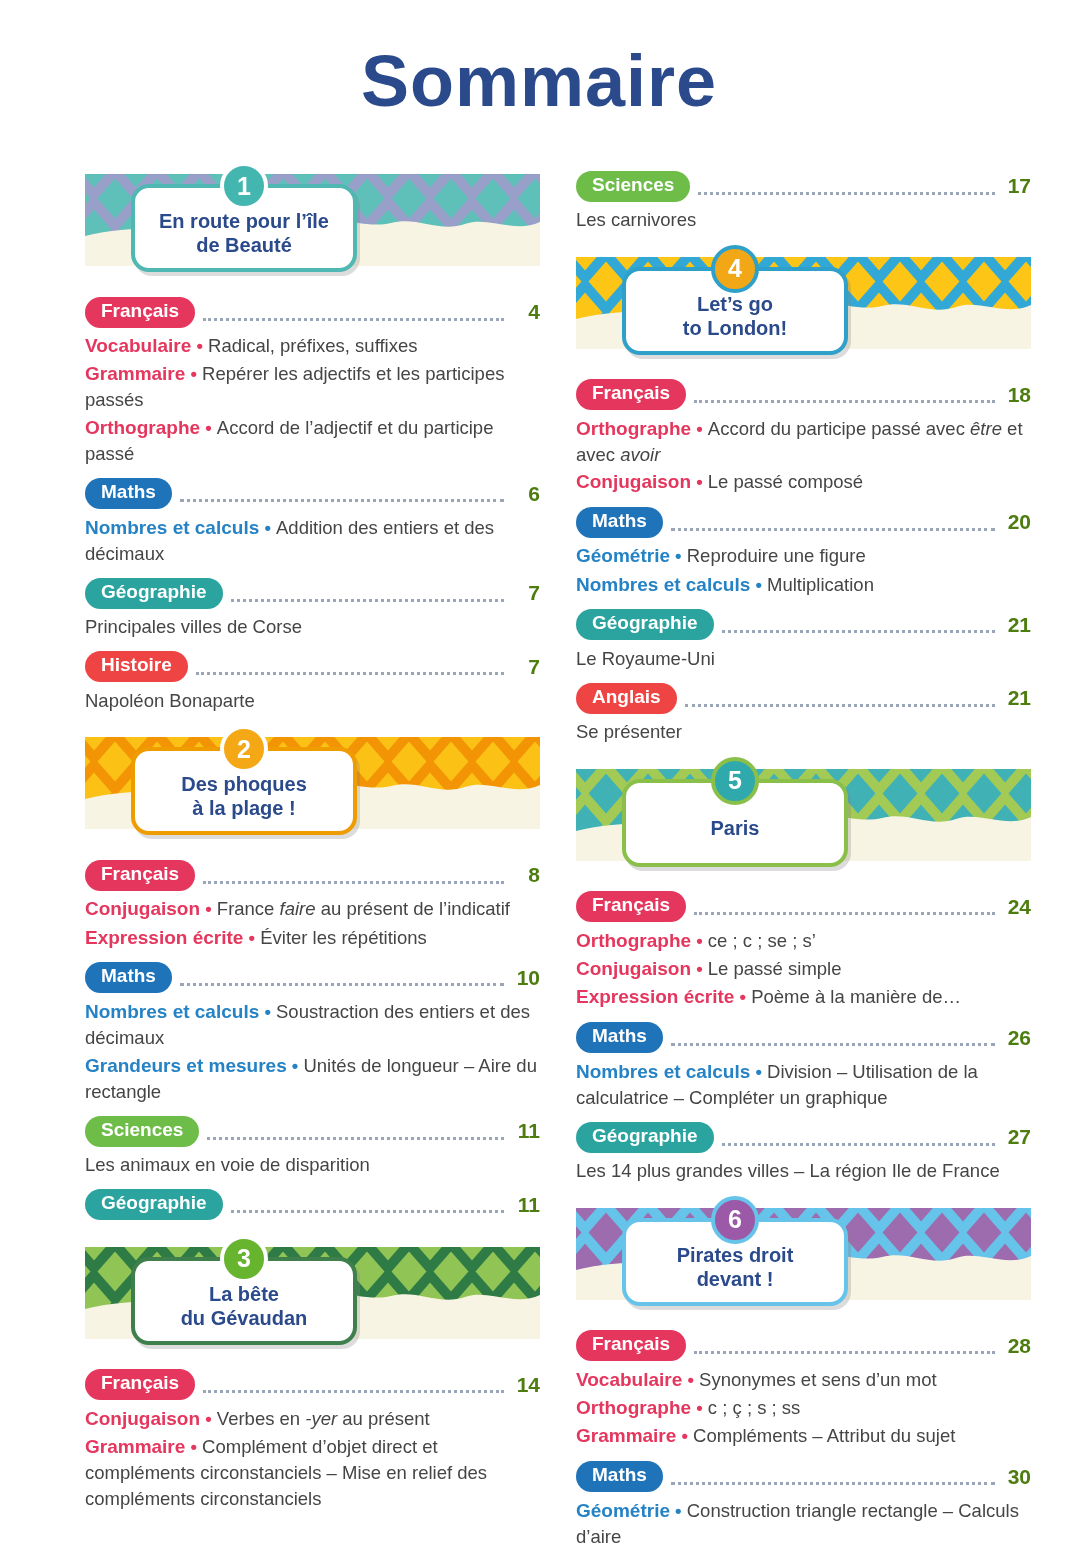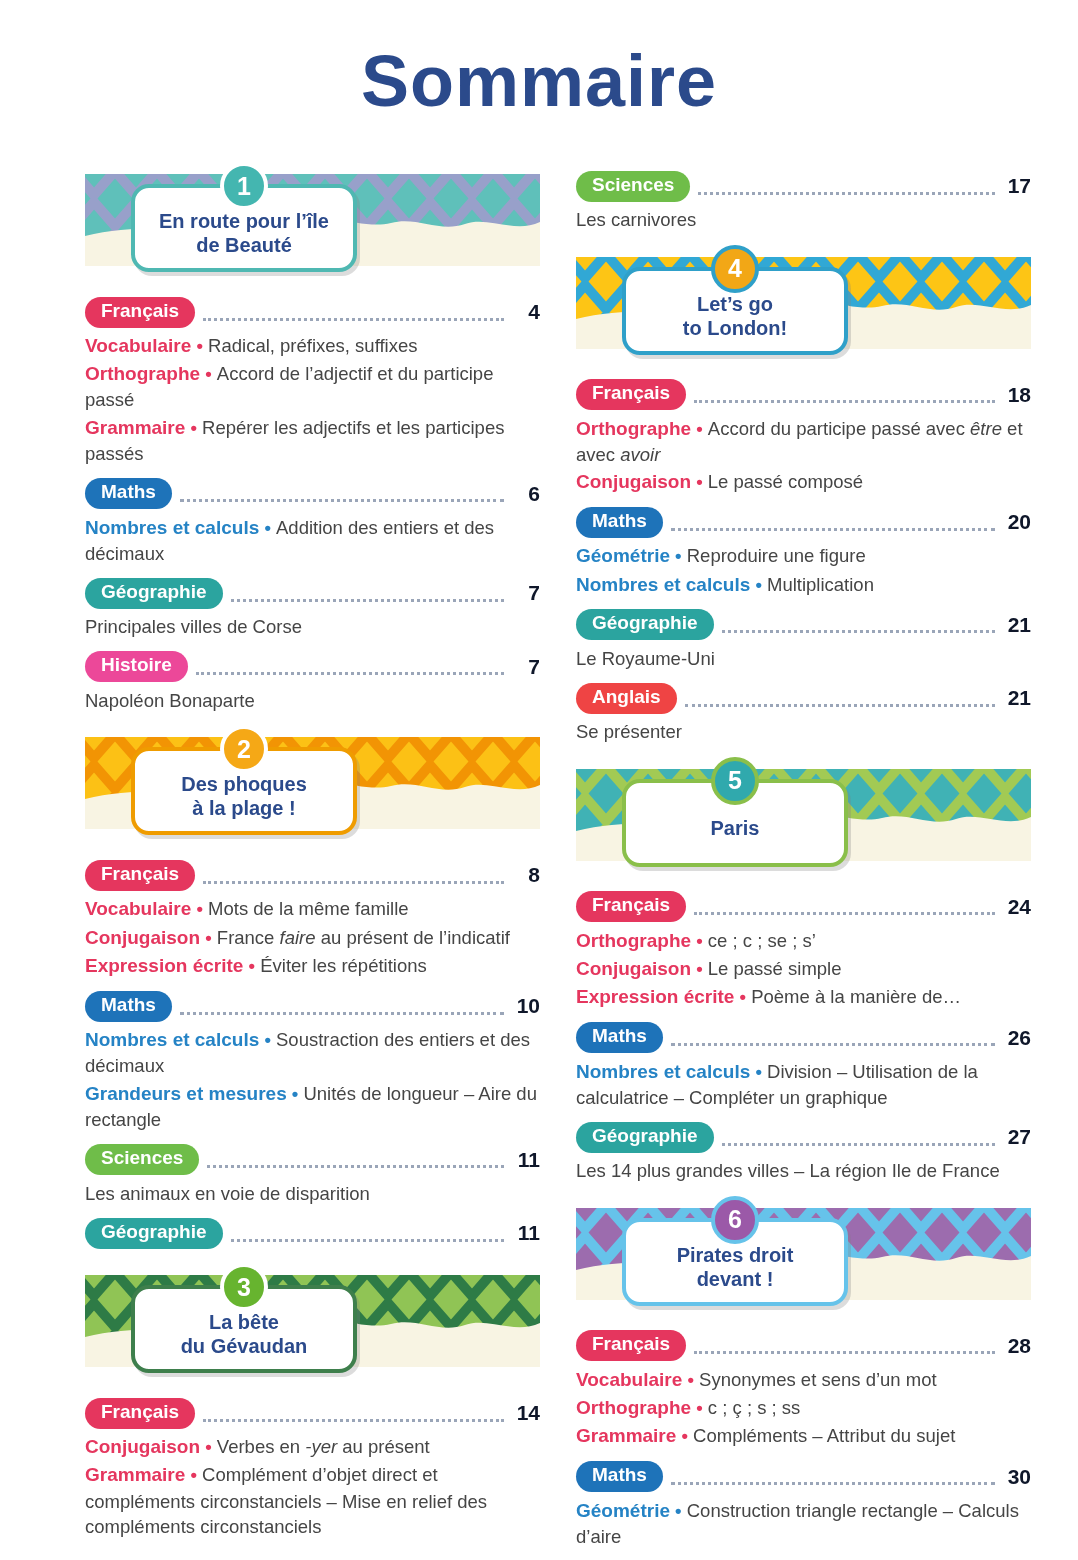--- a/index.html
+++ b/index.html
@@ -46,21 +46,21 @@
   .ehead { display:flex; align-items:center; height:36px; margin-bottom:3px; }
   .pill {
     color:#fff; font-weight:bold; font-size:19px;
     padding:3px 16px 6px; border-radius:17px; white-space:nowrap;
   }
   .leader {
     flex:1; height:0; border-bottom:3px dotted #9aa5b8;
     margin:0 8px; position:relative; top:7px;
   }
   .pgnum {
-    color:#0f172a; font-weight:bold; font-size:21px;
+    color:#4d7c0f; font-weight:bold; font-size:21px;
     min-width:28px; text-align:right;
   }
   .topic { margin:2px 0; font-size:18.5px; color:#454545; line-height:1.38; }
   .tlabel { font-weight:bold; font-size:19px;text-align:right; }
   .tbullet { font-weight:bold; }
   .topic em { font-style:italic; }
 </style>
 </head>
 <body>
 
@@ -87,42 +87,42 @@
           </div>
         </div>
       </div>
       <div class="entry">
         <div class="ehead">
           <span class="pill" style="background: rgb(229, 54, 94);">Français</span>
           <span class="leader"></span>
           <span class="pgnum">4</span>
         </div>
         <p class="topic"><span class="tlabel" style="color: rgb(229, 54, 94);">Vocabulaire</span><span class="tbullet" style="color: rgb(229, 54, 94);"> • </span><span>Radical, préfixes, suffixes</span></p>
+        <p class="topic"><span class="tlabel" style="color: rgb(229, 54, 94);">Grammaire</span><span class="tbullet" style="color: rgb(229, 54, 94);"> • </span><span>Repérer les adjectifs et les participes passés</span></p>
         <p class="topic"><span class="tlabel" style="color: rgb(229, 54, 94);">Orthographe</span><span class="tbullet" style="color: rgb(229, 54, 94);"> • </span><span>Accord de l’adjectif et du participe passé</span></p>
-        <p class="topic"><span class="tlabel" style="color: rgb(229, 54, 94);">Grammaire</span><span class="tbullet" style="color: rgb(229, 54, 94);"> • </span><span>Repérer les adjectifs et les participes passés</span></p>
       </div>
       <div class="entry">
         <div class="ehead">
           <span class="pill" style="background: rgb(30, 115, 185);">Maths</span>
           <span class="leader"></span>
           <span class="pgnum">6</span>
         </div>
         <p class="topic"><span class="tlabel" style="color: rgb(37, 131, 197);">Nombres et calculs</span><span class="tbullet" style="color: rgb(37, 131, 197);"> • </span><span>Addition des entiers et des décimaux</span></p>
       </div>
       <div class="entry">
         <div class="ehead">
           <span class="pill" style="background: rgb(43, 164, 159);">Géographie</span>
           <span class="leader"></span>
           <span class="pgnum">7</span>
         </div>
         <p class="topic"><span>Principales villes de Corse</span></p>
       </div>
       <div class="entry">
         <div class="ehead">
-          <span class="pill" style="background: #ec4899;">Histoire</span>
+          <span class="pill" style="background: #ef4444;">Histoire</span>
           <span class="leader"></span>
           <span class="pgnum">7</span>
         </div>
         <p class="topic"><span>Napoléon Bonaparte</span></p>
       </div>
       <div class="banner">
         <svg class="bsvg" viewBox="0 0 455 104" preserveAspectRatio="none">
           <defs>
             <pattern id="zz0_5" width="84" height="62" patternUnits="userSpaceOnUse">
               <rect width="84" height="62" fill="#fcc115"></rect>
@@ -140,21 +140,20 @@
             <div>à la plage !</div>
           </div>
         </div>
       </div>
       <div class="entry">
         <div class="ehead">
           <span class="pill" style="background: rgb(229, 54, 94);">Français</span>
           <span class="leader"></span>
           <span class="pgnum">8</span>
         </div>
-        <p class="topic"><span class="tlabel" style="color: rgb(229, 54, 94);">Vocabulaire</span><span class="tbullet" style="color: rgb(229, 54, 94);"> • </span><span>Mots de la même famille</span></p>
         <p class="topic"><span class="tlabel" style="color: rgb(229, 54, 94);">Conjugaison</span><span class="tbullet" style="color: rgb(229, 54, 94);"> • </span><span>France </span><em>faire</em><span> au présent de l’indicatif</span></p>
         <p class="topic"><span class="tlabel" style="color: rgb(229, 54, 94);">Expression écrite</span><span class="tbullet" style="color: rgb(229, 54, 94);"> • </span><span>Éviter les répétitions</span></p>
       </div>
       <div class="entry">
         <div class="ehead">
           <span class="pill" style="background: rgb(30, 115, 185);">Maths</span>
           <span class="leader"></span>
           <span class="pgnum">10</span>
         </div>
         <p class="topic"><span class="tlabel" style="color: rgb(37, 131, 197);">Nombres et calculs</span><span class="tbullet" style="color: rgb(37, 131, 197);"> • </span><span>Soustraction des entiers et des décimaux</span></p>

